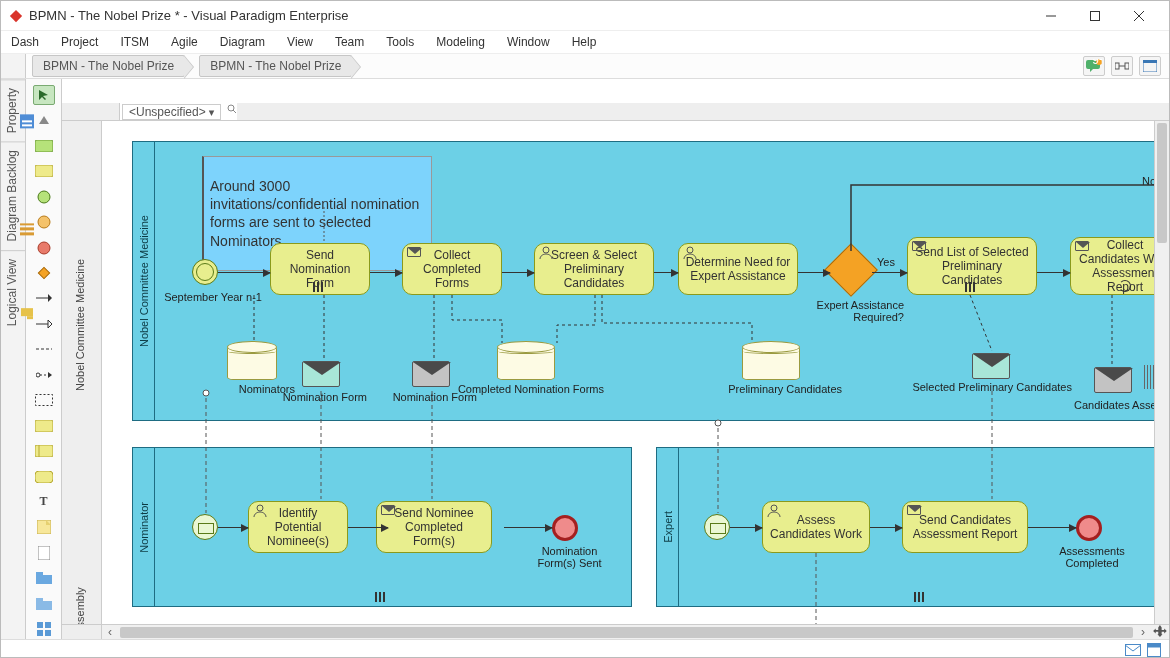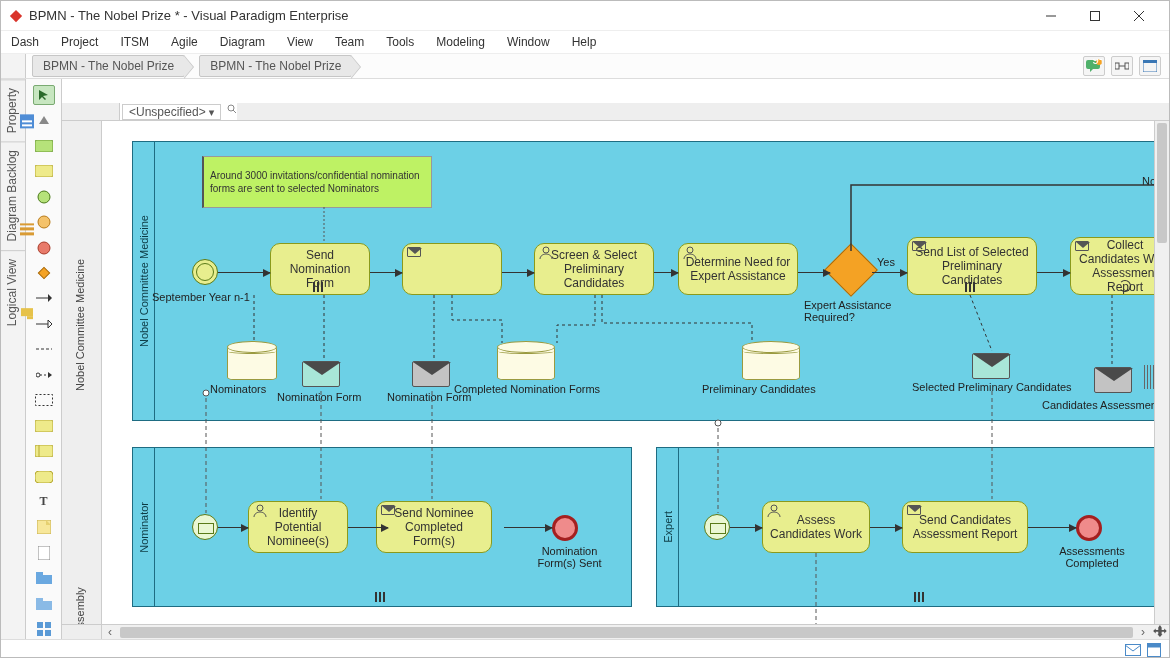--- a/index.html
+++ b/index.html
@@ -66,40 +66,40 @@
   .multibar { position:absolute; bottom:2px; left:50%; transform:translateX(-50%); width:14px; height:10px; display:flex; gap:2px;}
   .multibar span { width:2px; background:#333;}
   .loopmark { position:absolute; bottom:2px; left:50%; transform:translateX(-50%); width:12px;height:12px;border:1.5px solid #333;border-radius:50%;border-left-color:transparent;}
 
   .event { position:absolute; width:26px; height:26px; border-radius:50%; border:1.5px solid #5a7a18; background:#e8ee8e;}
   .event.timer:after { content:""; position:absolute; inset:3px; border:1.5px solid #5a7a18; border-radius:50%;}
   .event.msg { background:#eaf7d3;}
   .event.msg:after { content:""; position:absolute; left:5px; top:8px; width:14px; height:9px; border:1.5px solid #5a7a18;}
   .event.end { border:3px solid #a42020; background:#ef8b8b;}
   
-  .labelsmall { position:absolute; font-size:11px; color:#222; text-align:left; white-space:nowrap;}
+  .labelsmall { position:absolute; font-size:11px; color:#222; text-align:right; white-space:nowrap;}
 
   .gateway { position:absolute; width:38px; height:38px; background:#f4a224; border:1.5px solid #a86808; transform:rotate(45deg);}
   
   .datastore { position:absolute; width:50px; height:34px; background:#fdfbe4; border:1.5px solid #9a9a40; border-radius:6px/3px;}
   .datastore:before { content:""; position:absolute; left:-1px; right:-1px; top:-6px; height:10px; background:#fdfbe4; border:1.5px solid #9a9a40; border-radius:50%;}
   .datastore:after { content:""; position:absolute; left:0; right:0; top:2px; height:4px; border-bottom:1px solid #9a9a40; border-radius:50%;}
 
   .envelope { position:absolute; width:38px; height:26px; border:1.5px solid #555; background:#c3c3c3; border-radius:2px;}
   .envelope.cyan { background:#a8e6d8;}
   .envelope:after { content:""; position:absolute; left:0; right:0; top:0; width:0; height:0; border-left:19px solid transparent; border-right:19px solid transparent; border-top:13px solid rgba(0,0,0,0.12);}
   .envelope:before { content:""; position:absolute; left:0; right:0; top:0; height:0; border-left:19px solid transparent; border-right:19px solid transparent; border-top:13px solid transparent; border-top-color:inherit; }
 
   .barcode { position:absolute; width:16px; height:24px; background:repeating-linear-gradient(90deg,#666 0 1px,transparent 1px 3px);}
 
   
   .arrowline { position:absolute; height:0; border-top:1.5px solid #333;}
   .arrowline:after { content:""; position:absolute; right:-1px; top:-4px; width:0;height:0;border-top:4px solid transparent;border-bottom:4px solid transparent;border-left:8px solid #333;}
 
-  .annotation { position:absolute; background:#bef264; border:1px solid #999; border-left:2px solid #555; padding:12px 6px; font-size:10px; color:#333; line-height:1.3;}
+  .annotation { position:absolute; background:#7dd3fc; border:1px solid #999; border-left:2px solid #555; padding:20px 6px; font-size:14px; color:#333; line-height:1.3;}
 
   svg.conn { position:absolute; overflow:visible; pointer-events:none;}
 </style>
 </head>
 <body>
 
 <div class="titlebar">
   <svg class="app-icon" viewBox="0 0 16 16">
       <polygon points="8,1 15,8 8,15 1,8" fill="#d9342b"></polygon>
     </svg>
@@ -350,40 +350,41 @@
           <span>Send Nomination Form</span>
           <div class="multibar">
               <span></span>
               <span></span>
               <span></span>
             </div>
         </div>
 
         <div class="task" style="left:300px;top:122px;width:100px;height:52px">
           <div class="envmark"></div>
+          <span>Collect Completed Forms</span>
         </div>
 
         <div class="task" style="left:432px;top:122px;width:120px;height:52px">
           <svg class="usermark" viewBox="0 0 14 14">
               <circle cx="7" cy="4" r="3" fill="none" stroke="#555"></circle>
               <path d="M1 13c0-3 3-5 6-5s6 2 6 5" fill="none" stroke="#555"></path>
             </svg>
           <span>Screen &amp; Select Preliminary Candidates</span>
         </div>
 
         <div class="task" style="left:576px;top:122px;width:120px;height:52px">
           <svg class="usermark" viewBox="0 0 14 14">
               <circle cx="7" cy="4" r="3" fill="none" stroke="#555"></circle>
               <path d="M1 13c0-3 3-5 6-5s6 2 6 5" fill="none" stroke="#555"></path>
             </svg>
           <span>Determine Need for Expert Assistance</span>
         </div>
 
         <div class="gateway" style="left:730px;top:130px"></div>
-        <div class="labelsmall" style="left:702px;top:178px;width:100px;white-space:normal;text-align:left">Expert Assistance Required?</div>
+        <div class="labelsmall" style="left:702px;top:178px;width:100px;white-space:normal;text-align:right">Expert Assistance Required?</div>
         <div class="labelsmall" style="left:775px;top:135px">Yes</div>
         <div class="labelsmall" style="left:1040px;top:54px">No</div>
 
         <div class="task" style="left:805px;top:116px;width:130px;height:58px">
           <div class="envmark"></div>
           <span>Send List of Selected Preliminary Candidates</span>
           <div class="multibar">
               <span></span>
               <span></span>
               <span></span>

